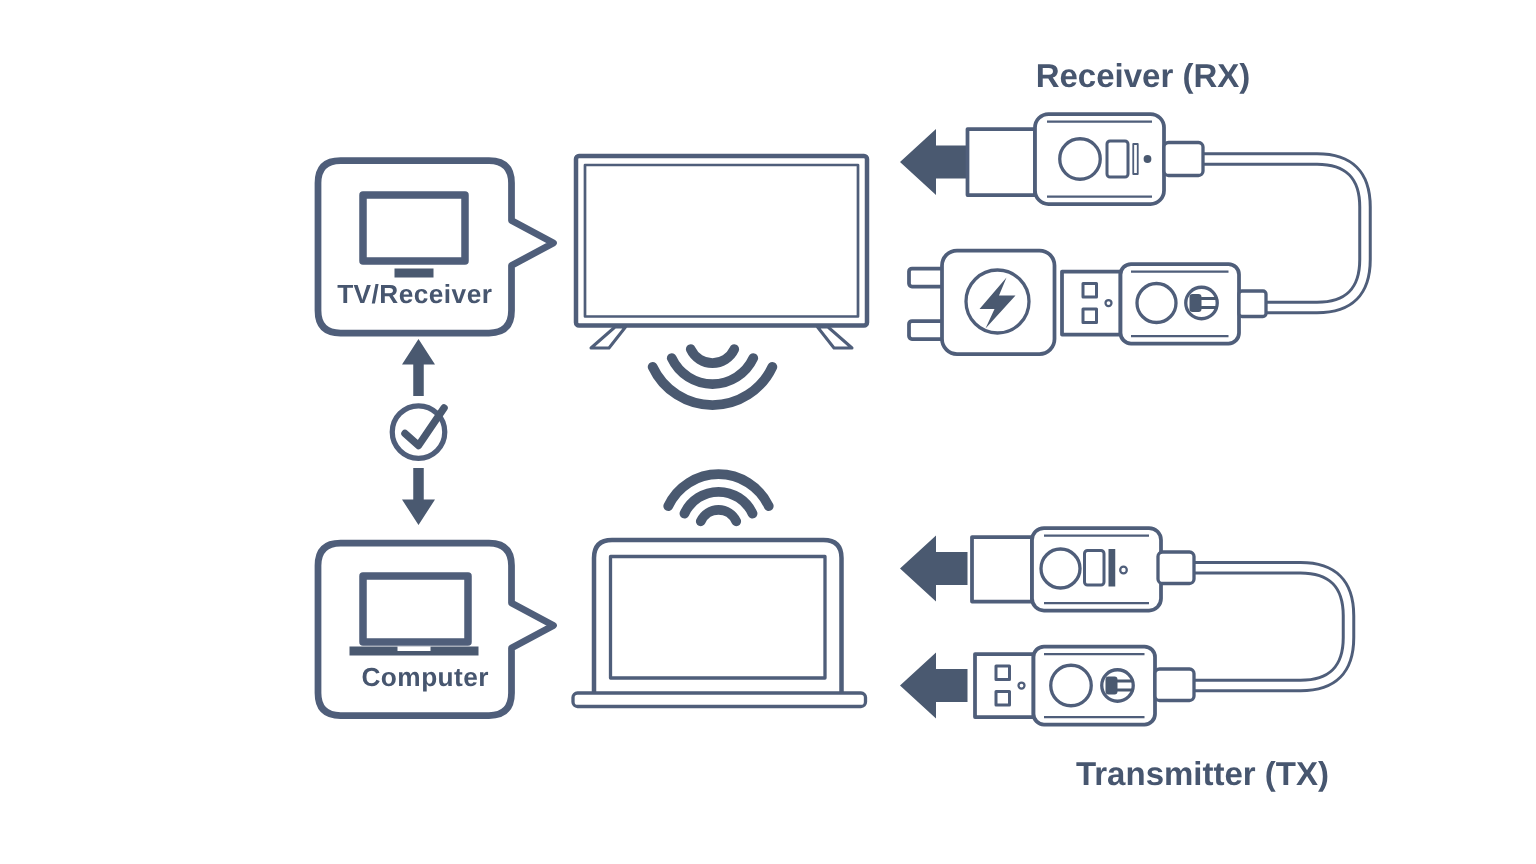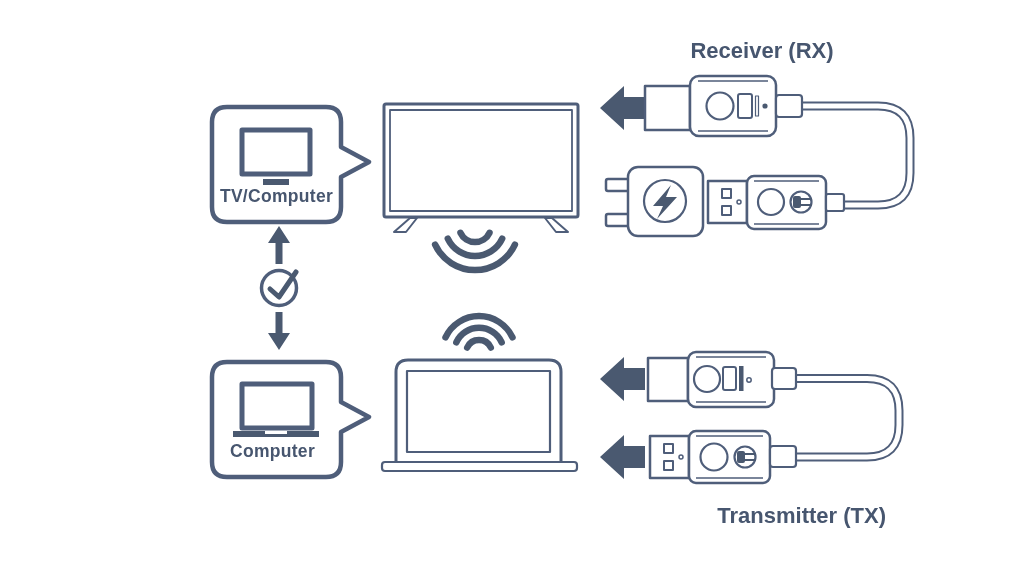--- a/index.html
+++ b/index.html
@@ -150,15 +150,15 @@
       <circle class="ln sw22" cx="701" cy="457" r="10.5"></circle>
       <rect class="fl" x="693" y="451" width="8" height="12" rx="2"></rect>
       <path class="prong" d="M 701 454 H 711 M 701 460 H 711"></path>
     </g>
     <rect class="ln-w sw22" x="726" y="446" width="26" height="21" rx="3"></rect>
   </g>
 </svg>
 
   <div class="txt title" style="left:598px;top:38px;width:240px;">Receiver (RX)</div>
   <div class="txt title" style="left:602px;top:503px;width:240px;text-align:right;">Transmitter (TX)</div>
-  <div class="txt bubble-label" style="left:168px;top:186px;width:129px;">TV/Computer</div>
-  <div class="txt bubble-label" style="left:164px;top:441px;width:129px;">Computer</div>
+  <div class="txt bubble-label" style="left:168px;top:186px;width:129px;">TV/Receiver</div>
+  <div class="txt bubble-label" style="left:175px;top:441px;width:129px;">Computer</div>
 </div>
 
 </body></html>

